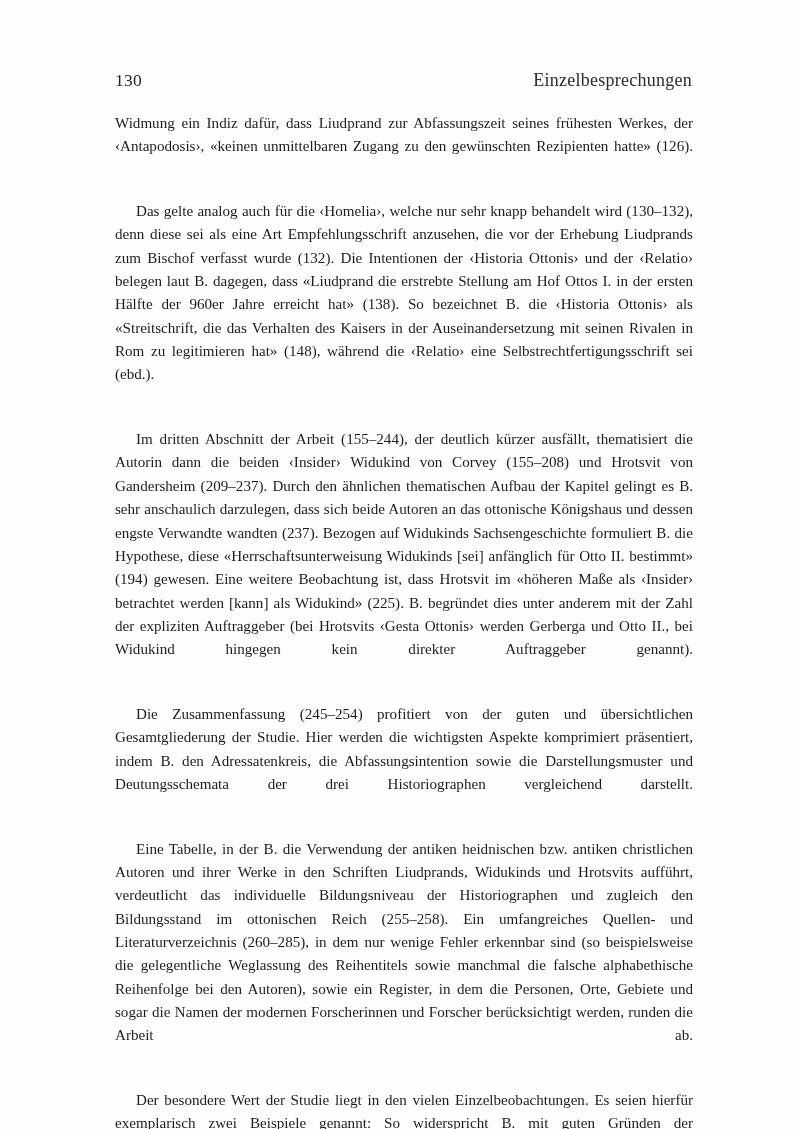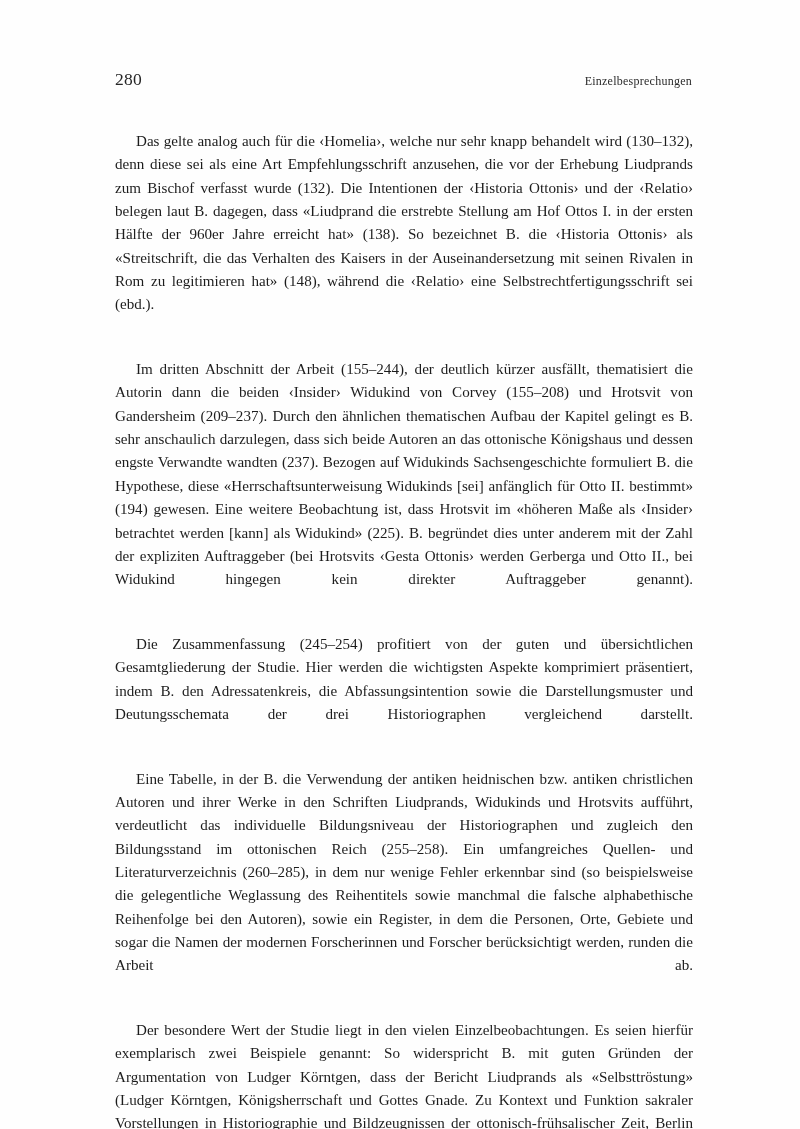--- a/index.html
+++ b/index.html
@@ -33,21 +33,21 @@
     align-items: baseline;
     justify-content: space-between;
   }
   .folio {
     font-size: 17.5px;
     color: #262626;
     letter-spacing: 0.2px;
     line-height: 1;
   }
   .head-title {
-    font-size: 12px;
+    font-size: 18px;
     color: #2b2b2b;
     letter-spacing: 0.25px;
     line-height: 1;
   }
   
   .textblock {
     position: absolute;
     left: 115px;
     top: 112px;
     width: 578px;
@@ -74,25 +74,26 @@
     width: 100%;
   }
   .para.noindent { text-indent: 0; }
 </style>
 </head>
 <body>
 
 <div class="page">
 
   <div class="running-head">
-    <span class="folio">280</span>
+    <span class="folio">130</span>
     <span class="head-title">Einzelbesprechungen</span>
   </div>
 
   <div class="textblock">
+      <p class="para noindent">Widmung ein Indiz dafür, dass Liudprand zur Abfassungszeit seines frühesten Werkes, der ‹Antapodosis›, «keinen unmittelbaren Zugang zu den gewünschten Rezipienten hatte» (126).</p>
       <p class="para indent">Das gelte analog auch für die ‹Homelia›, welche nur sehr knapp behandelt wird (130–132), denn diese sei als eine Art Empfehlungsschrift anzusehen, die vor der Erhebung Liudprands zum Bischof verfasst wurde (132). Die Intentionen der ‹Historia Ottonis› und der ‹Relatio› belegen laut B. dagegen, dass «Liudprand die erstrebte Stellung am Hof Ottos I. in der ersten Hälfte der 960er Jahre erreicht hat» (138). So bezeichnet B. die ‹Historia Ottonis› als «Streitschrift, die das Verhalten des Kaisers in der Auseinandersetzung mit seinen Rivalen in Rom zu legitimieren hat» (148), während die ‹Relatio› eine Selbstrechtfertigungsschrift sei (ebd.).</p>
       <p class="para indent">Im dritten Abschnitt der Arbeit (155–244), der deutlich kürzer ausfällt, thematisiert die Autorin dann die beiden ‹Insider› Widukind von Corvey (155–208) und Hrotsvit von Gandersheim (209–237). Durch den ähnlichen thematischen Aufbau der Kapitel gelingt es B. sehr anschaulich darzulegen, dass sich beide Autoren an das ottonische Königshaus und dessen engste Verwandte wandten (237). Bezogen auf Widukinds Sachsengeschichte formuliert B. die Hypothese, diese «Herrschaftsunterweisung Widukinds [sei] anfänglich für Otto II. bestimmt» (194) gewesen. Eine weitere Beobachtung ist, dass Hrotsvit im «höheren Maße als ‹Insider› betrachtet werden [kann] als Widukind» (225). B. begründet dies unter anderem mit der Zahl der expliziten Auftraggeber (bei Hrotsvits ‹Gesta Ottonis› werden Gerberga und Otto II., bei Widukind hingegen kein direkter Auftraggeber genannt).</p>
       <p class="para indent">Die Zusammenfassung (245–254) profitiert von der guten und übersichtlichen Gesamtgliederung der Studie. Hier werden die wichtigsten Aspekte komprimiert präsentiert, indem B. den Adressatenkreis, die Abfassungsintention sowie die Darstellungsmuster und Deutungsschemata der drei Historiographen vergleichend darstellt.</p>
       <p class="para indent">Eine Tabelle, in der B. die Verwendung der antiken heidnischen bzw. antiken christlichen Autoren und ihrer Werke in den Schriften Liudprands, Widukinds und Hrotsvits aufführt, verdeutlicht das individuelle Bildungsniveau der Historiographen und zugleich den Bildungsstand im ottonischen Reich (255–258). Ein umfangreiches Quellen- und Literaturverzeichnis (260–285), in dem nur wenige Fehler erkennbar sind (so beispielsweise die gelegentliche Weglassung des Reihentitels sowie manchmal die falsche alphabethische Reihenfolge bei den Autoren), sowie ein Register, in dem die Personen, Orte, Gebiete und sogar die Namen der modernen Forscherinnen und Forscher berücksichtigt werden, runden die Arbeit ab.</p>
       <p class="para indent">Der besondere Wert der Studie liegt in den vielen Einzelbeobachtungen. Es seien hierfür exemplarisch zwei Beispiele genannt: So widerspricht B. mit guten Gründen der Argumentation von Ludger Körntgen, dass der Bericht Liudprands als «Selbsttröstung» (Ludger Körntgen, Königsherrschaft und Gottes Gnade. Zu Kontext und Funktion sakraler Vorstellungen in Historiographie und Bildzeugnissen der ottonisch-frühsalischer Zeit, Berlin 2001, 64) des Autors anzusehen sei (81). Ebenfalls gelingt es ihr, die Entstehungszeit der ‹Relatio› auf die Zeit zwischen Januar und Mai 969 einzugrenzen (145).</p>
     </div>
 
 </div>
 
 </body></html>

